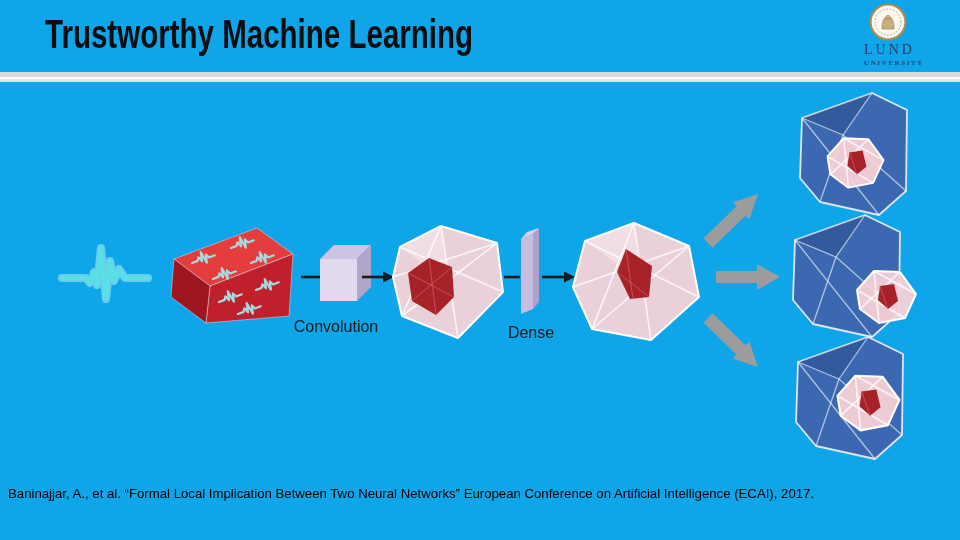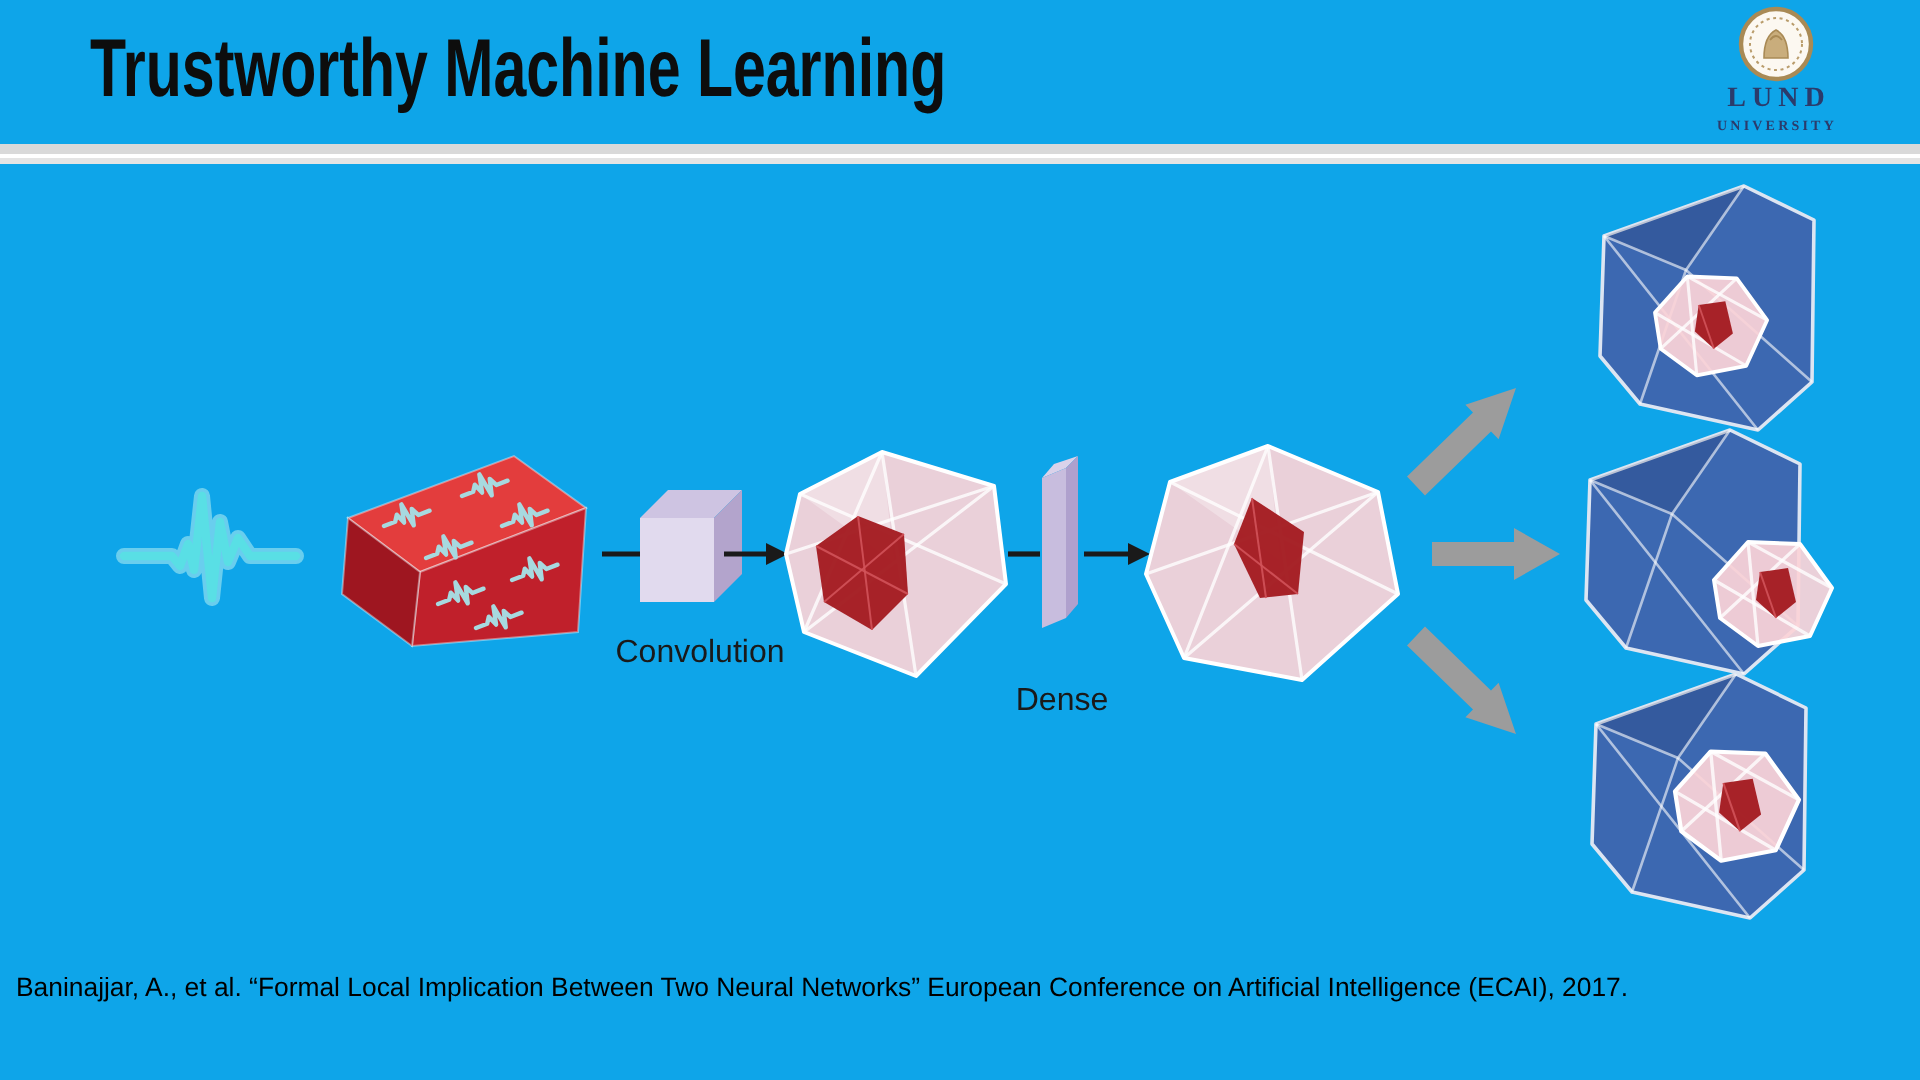--- a/index.html
+++ b/index.html
@@ -8,28 +8,28 @@
   
   .title{position:absolute;left:45px;top:8px;font-size:41px;font-weight:700;color:#0d0d0d;
          transform:scaleX(.72);transform-origin:0 50%;white-space:nowrap;line-height:52px;}
   .divider{position:absolute;left:0;top:72px;width:960px;}
   .divider .bar1{height:5px;background:#d9d9d9;}
   .divider .gap{height:2px;background:#ffffff;}
   .divider .bar2{height:3px;background:#e4e4e4;}
   
   .logo{position:absolute;left:852px;top:2px;width:72px;text-align:center;}
   .logo svg{display:block;margin:0 auto;}
-  .logo .lund{font-family:"Liberation Serif",serif;font-size:14px;font-weight:700;
+  .logo .lund{font-family:"Liberation Serif",serif;font-size:14px;font-weight:400;
               letter-spacing:3px;color:var(--logo-navy,#2b3b6b);margin-top:0px;padding-left:3px;}
   .logo .univ{font-family:"Liberation Serif",serif;font-size:7px;font-weight:700;
-              letter-spacing:1.6px;color:var(--logo-navy,#2b3b6b);margin-top:1px;padding-left:1px;}
+              letter-spacing:1.6px;color:var(--logo-navy,#2b3b6b);margin-top:1px;padding-left:1px;text-align:right;}
   
   .diag-label{position:absolute;font-size:16px;color:#1a1a1a;text-align:center;}
-  #lbl-conv{left:294px;top:318px;width:112px;}
-  #lbl-dense{left:499px;top:324px;width:64px;margin-top:18px;}
+  #lbl-conv{left:280px;top:318px;width:112px;}
+  #lbl-dense{left:499px;top:324px;width:64px;}
   
   .footer{position:absolute;left:8px;top:486px;width:944px;font-size:13.2px;line-height:15.3px;color:#000;}
   .footer p{margin:0;}
   svg.canvas{position:absolute;left:0;top:0;}
   
   .ecg-glow{fill:none;stroke:#b5f0f3;stroke-width:8;stroke-linecap:round;stroke-linejoin:round;opacity:.55;}
   .ecg{fill:none;stroke:var(--accent-cyan,#59dfe5);stroke-width:4.2;stroke-linecap:round;stroke-linejoin:round;}
   .mini-wave{fill:none;stroke:#a7d9df;stroke-width:2.2;stroke-linecap:round;stroke-linejoin:round;}
   .blk{stroke:#1a1a1a;stroke-width:2.6;fill:none;}
   .blk-head{fill:#1a1a1a;stroke:none;}

